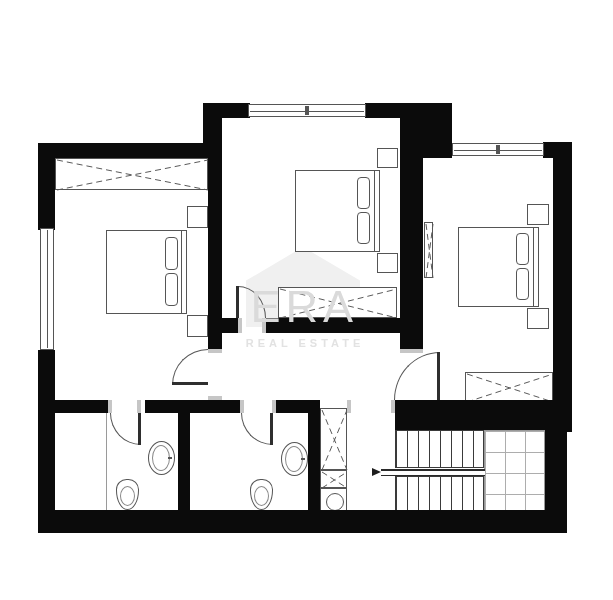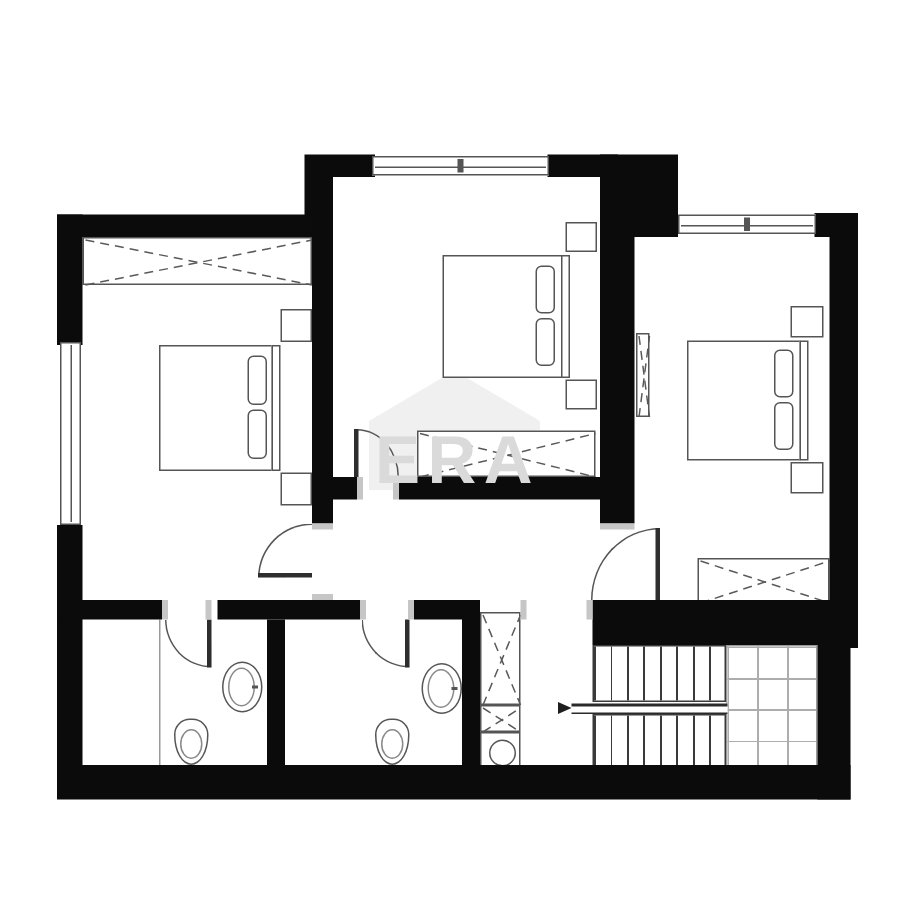--- a/index.html
+++ b/index.html
@@ -34,31 +34,32 @@
   .flight{background-color:#fff;border:1px solid #3a3a3a;z-index:2;
           background-image:repeating-linear-gradient(to right,#3a3a3a 0 1px,transparent 1px 11px);}
   .rail{background:#fff;border-top:2px solid #2a2a2a;border-bottom:1px solid #2a2a2a;z-index:3;}
   .landing{border:1px solid #999;z-index:1;
            background-image:repeating-linear-gradient(to right,#adadad 0 1px,transparent 1px 20px),
                             repeating-linear-gradient(to bottom,#adadad 0 1px,transparent 1px 21px);}
   .stair-arrow{width:0;height:0;border-top:4px solid transparent;border-bottom:4px solid transparent;
                border-left:9px solid #1e1e1e;z-index:4;}
   .thinline{background:#9a9a9a;z-index:2;}
   .wm-house{clip-path:polygon(50% 0,100% 42%,100% 100%,0 100%,0 42%);background:var(--wm-house);z-index:1;}
-  .wm-era{position:absolute;left:236px;top:283px;width:138px;text-align:center;font-size:45px;
-          font-weight:bold;letter-spacing:5px;color:var(--wm-text);z-index:6;line-height:1.05;}
+  .wm-era{position:absolute;left:220px;top:283px;width:138px;text-align:right;font-size:45px;
+          font-weight:normal;letter-spacing:5px;color:var(--wm-text);z-index:6;line-height:1.05;}
   .wm-sub{position:absolute;left:226px;top:337px;width:158px;text-align:center;font-size:11px;
           font-weight:bold;letter-spacing:4px;color:var(--wm-text2);z-index:6;}
   .xsvg{position:absolute;inset:0;z-index:2;}
 </style>
 </head>
 <body>
 
 <div id="plan">
   <div class="wm-era">ERA</div>
+  <div class="wm-sub">REAL ESTATE</div>
 <div class="abs wall" style="left: 38px; top: 143px; width: 17px; height: 87px;"></div>
     <div class="abs wall" style="left: 38px; top: 350px; width: 17px; height: 162px;"></div>
     <div class="abs wall" style="left: 38px; top: 143px; width: 184px; height: 15px;"></div>
     <div class="abs wall" style="left: 203px; top: 103px; width: 19px; height: 55px;"></div>
     <div class="abs wall" style="left: 222px; top: 103px; width: 28px; height: 15px;"></div>
     <div class="abs wall" style="left: 365px; top: 103px; width: 47px; height: 15px;"></div>
     <div class="abs wall" style="left: 400px; top: 103px; width: 52px; height: 55px;"></div>
     <div class="abs wall" style="left: 543px; top: 142px; width: 29px; height: 16px;"></div>
     <div class="abs wall" style="left: 553px; top: 142px; width: 19px; height: 290px;"></div>
     <div class="abs wall" style="left: 208px; top: 155px; width: 14px; height: 194px;"></div>

